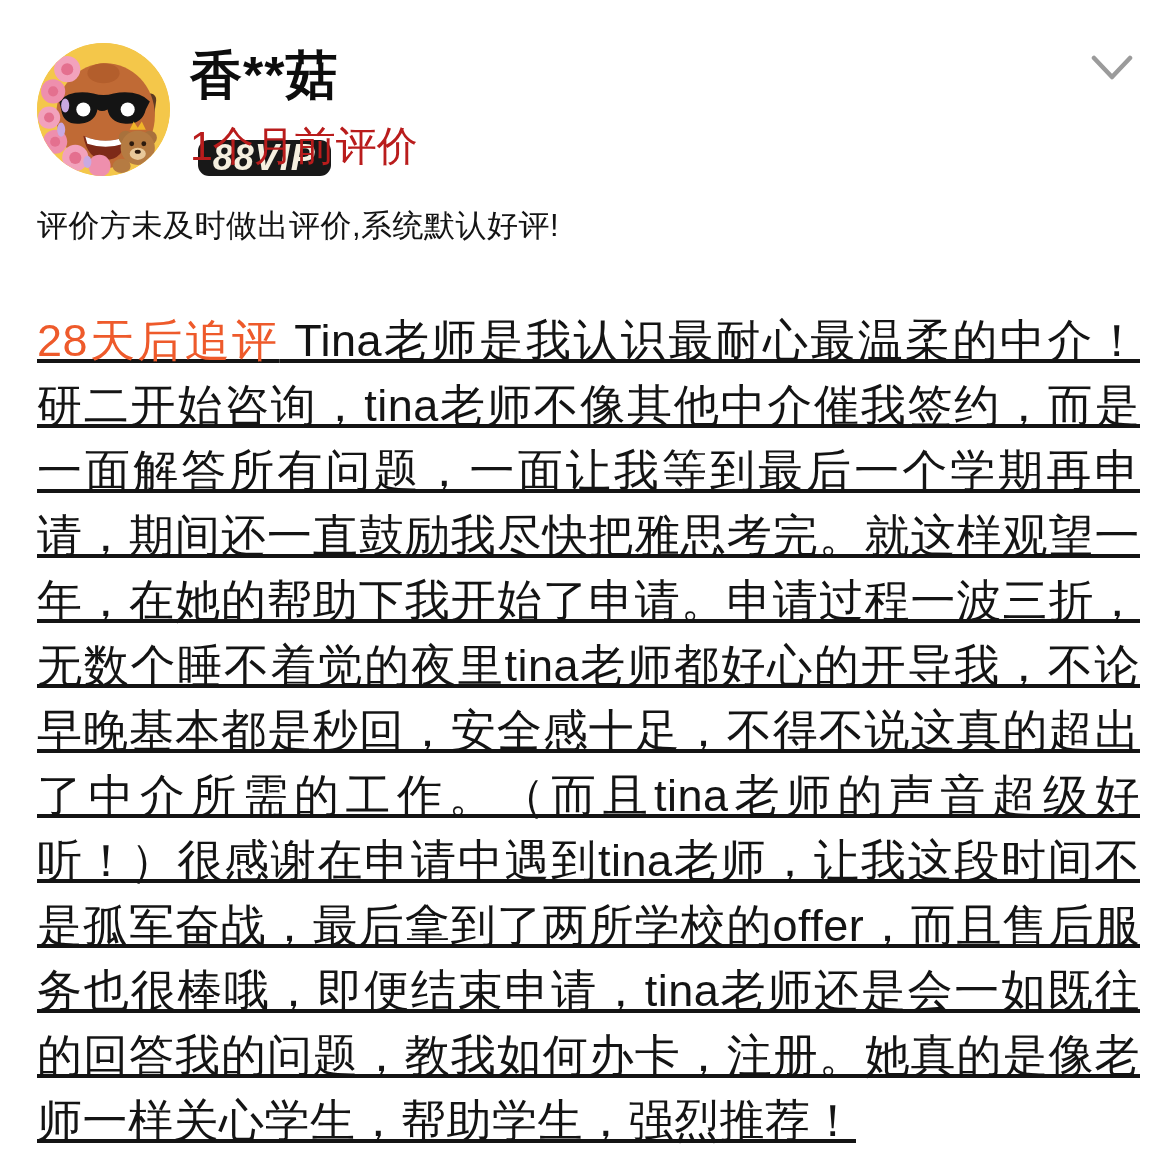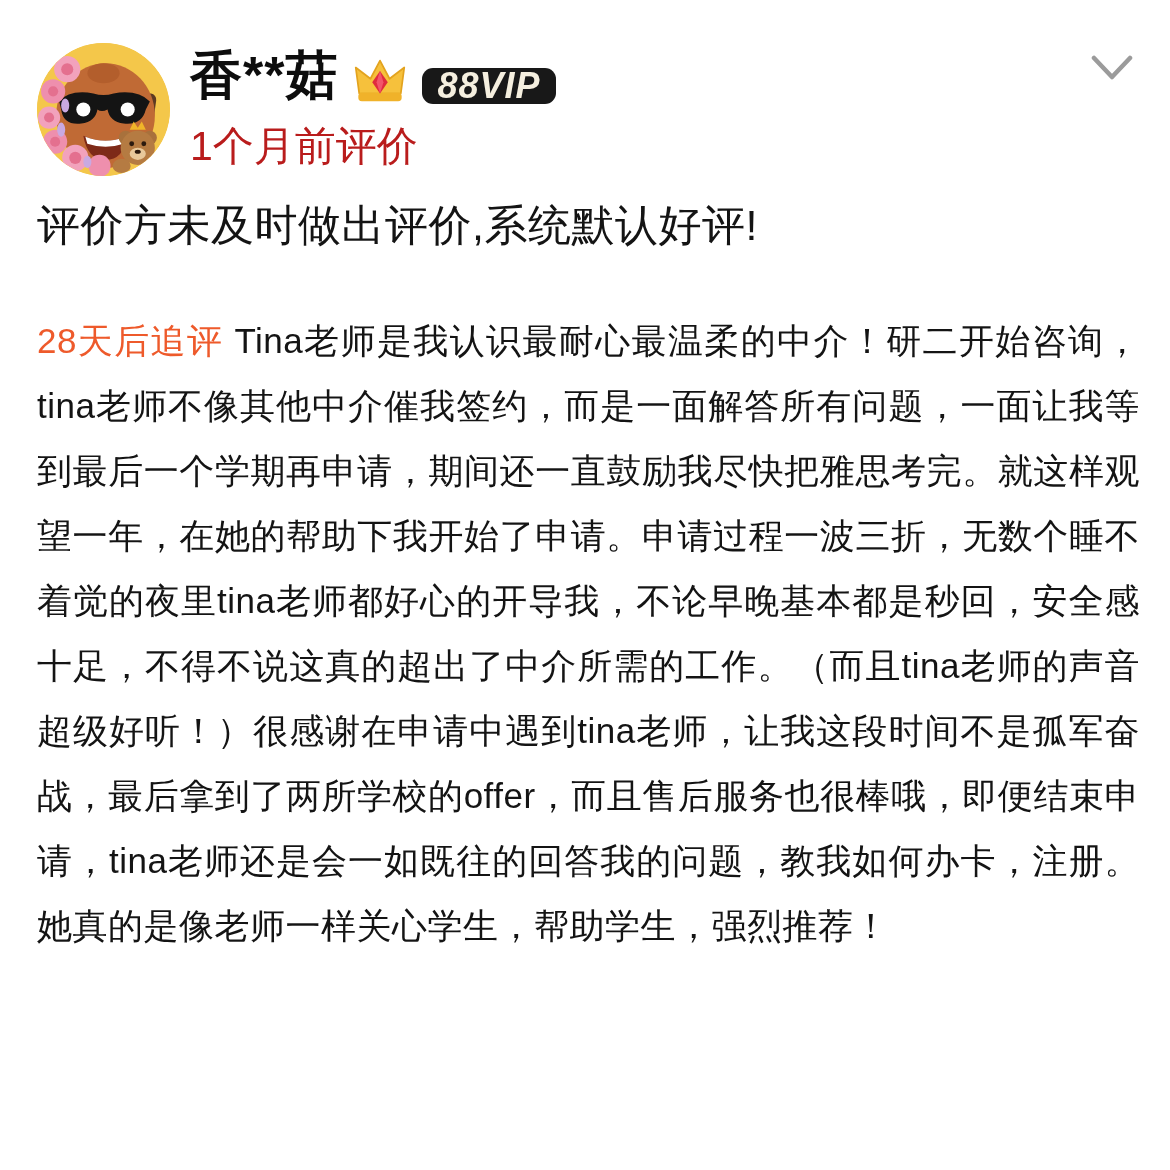--- a/index.html
+++ b/index.html
@@ -16,21 +16,21 @@
   
   .header { position:absolute; top:0; left:0; right:0; height:190px; }
   .avatar {
     position:absolute; left:37px; top:43px;
     width:133px; height:133px; border-radius:50%;
     overflow:hidden; background:#F4C74A;
   }
   .avatar svg { display:block; width:100%; height:100%; }
   .name-row {
     position:absolute; left:190px; top:46px; height:58px;
-    display:flex; align-items:flex-end; gap:16px;
+    display:flex; align-items:center; gap:16px;flex-direction:column;
   }
   .username {
     font-size:52px; font-weight:700; color:#0d0d0d;
     letter-spacing:1px; line-height:58px; white-space:nowrap;
   }
   .crown { width:52px; height:47px; margin-top:4px; }
   .vip-badge {
     background:#181818; color:#F5EFDF;
     border-radius:11px; height:36px;
     padding:10px 15px; display:flex; align-items:center;
@@ -44,28 +44,29 @@
   .collapse-btn {
     position:absolute; right:34px; top:48px;
     width:48px; height:40px;
     display:flex; align-items:center; justify-content:center;
     background:none; border:none; cursor:pointer;
   }
 
   
   .default-review {
     position:absolute; left:37px; right:32px; top:193px;
-    font-size:43px; line-height:65px; color:#141414;
+    font-size:31px; line-height:65px; color:#141414;
     letter-spacing:0.5px;
   }
   .followup-review {
     position:absolute; left:37px; right:30px; top:308px;
-    font-size:35px; line-height:65px; color:#141414;
+    font-size:45px; line-height:65px; color:#141414;
     letter-spacing:0.5px;
     text-align:justify;
+    text-decoration:underline;
   }
   .followup-tag { color:#EE5A2B; }
 </style>
 </head>
 <body>
 
 <div class="review-card">
 
   <div class="header">
 

